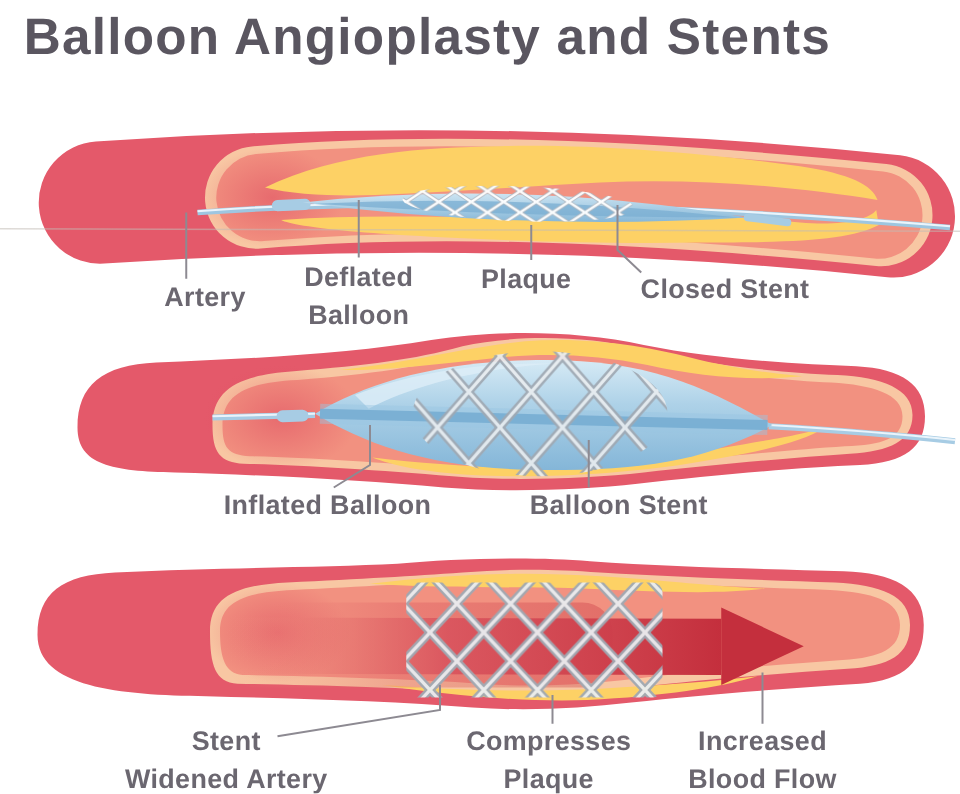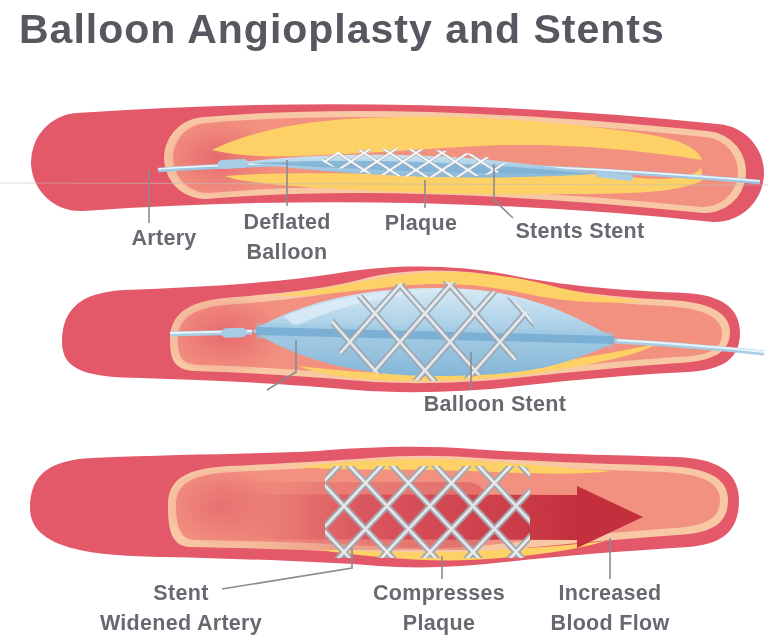--- a/index.html
+++ b/index.html
@@ -185,22 +185,23 @@
       </g>
     </g>
   </svg>
 
   <div class="title">Balloon Angioplasty and Stents</div>
 
   <div class="label" style="left:164px;top:223px">Artery</div>
   <div class="label" style="left:287px;top:207px">Deflated
 Balloon</div>
   <div class="label" style="left:421px;top:208px">Plaque</div>
-  <div class="label" style="left:580px;top:216px">Stents Stent</div>
-
+  <div class="label" style="left:580px;top:216px">Closed Stent</div>
+
+  <div class="label" style="left:262px;top:389px">Inflated Balloon</div>
   <div class="label" style="left:495px;top:389px">Balloon Stent</div>
 
   <div class="label" style="left:181px;top:578px">Stent
 Widened Artery</div>
   <div class="label" style="left:439px;top:578px">Compresses
 Plaque</div>
   <div class="label" style="left:610px;top:578px">Increased
 Blood Flow</div>
 
 </div>

